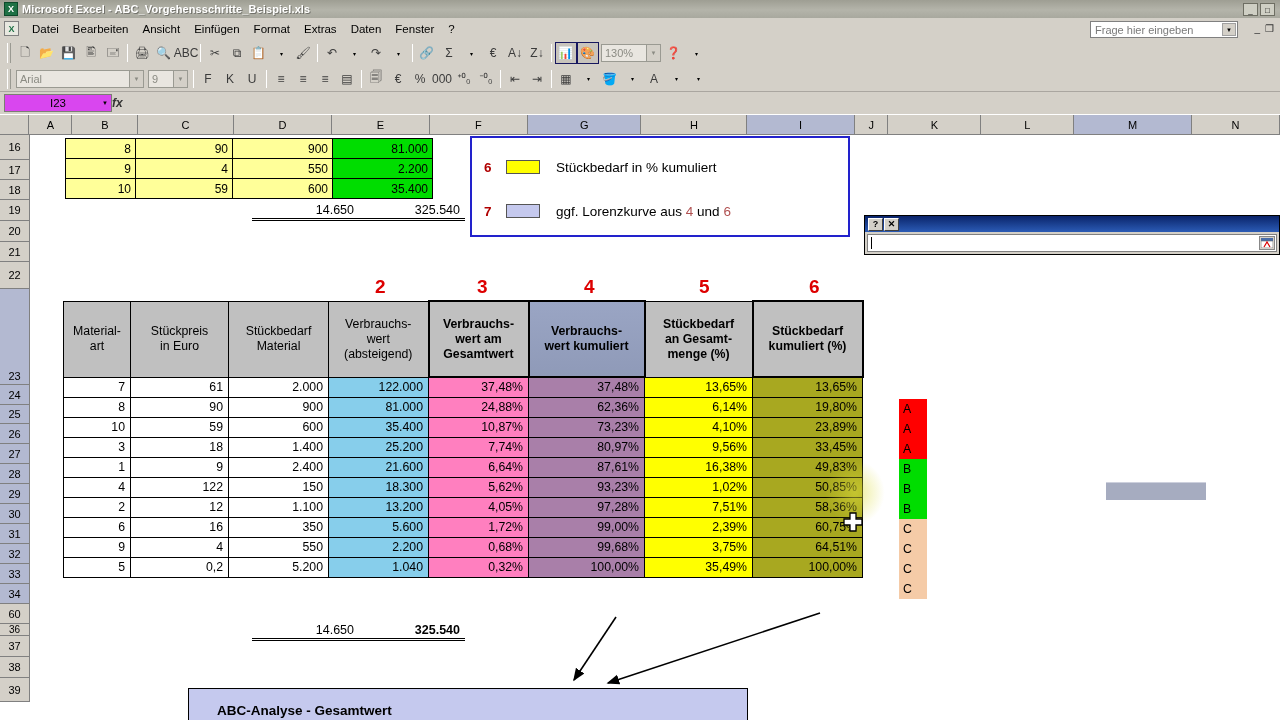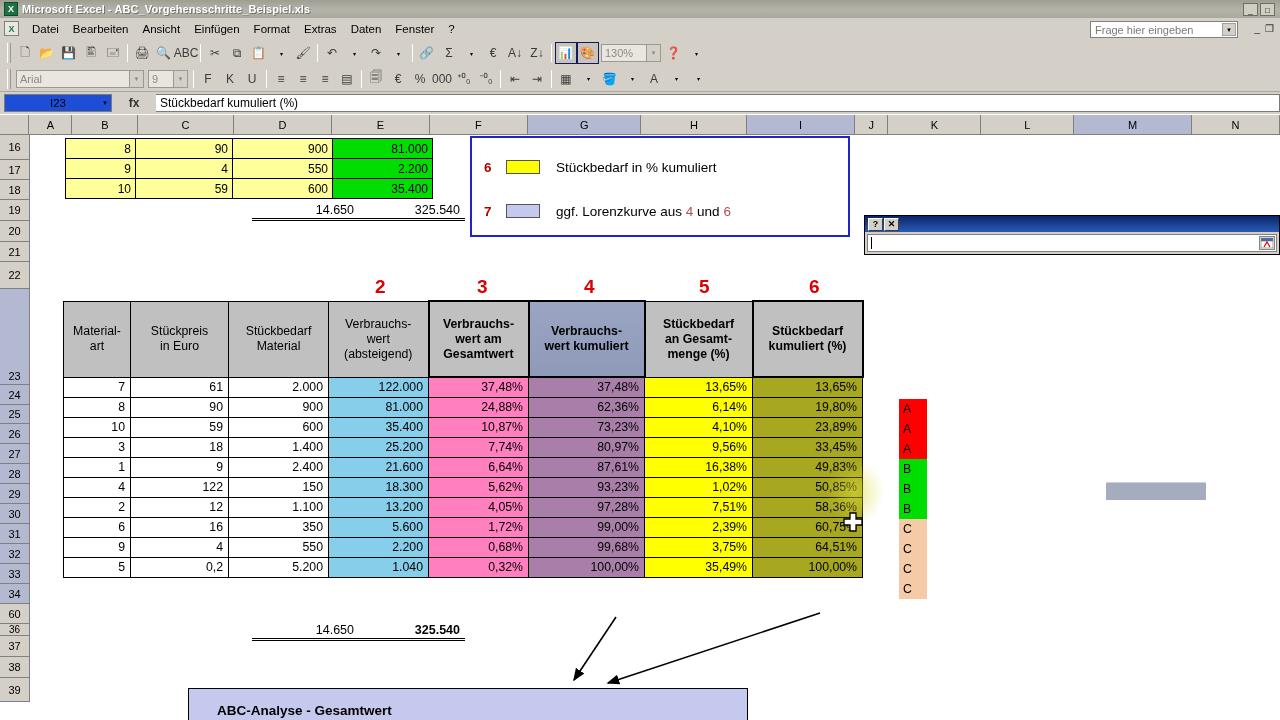--- a/index.html
+++ b/index.html
@@ -84,25 +84,25 @@
   .fontcombo{width:128px;text-align:right;}
   .sizecombo{width:40px;}
   .smallarrow{font-size:6px;color:#000;margin-left:1px;}
 
   
   .formulabar{
     position:absolute;left:0;top:92px;width:1280px;height:22px;background:#d4d0c8;
     display:flex;align-items:center;
   }
   .namebox{
-    width:108px;height:18px;margin-left:4px;background:#1d4ed8;border:1px solid #7c7c74;
+    width:108px;height:18px;margin-left:4px;background:#d946ef;border:1px solid #7c7c74;
     display:flex;align-items:center;justify-content:center;font-size:11.5px;position:relative;
   }
   .namebox .nb-arrow{position:absolute;right:3px;font-size:6px;}
-  .fx{width:44px;text-align:center;font-size:12px;font-weight:bold;color:#333;}
+  .fx{width:44px;font-size:12px;font-style:italic;font-weight:bold;color:#333;}
   .fmlinput{
     flex:1;height:18px;background:#fff;border:1px solid #7c7c74;border-left:none;
     display:flex;align-items:center;padding-left:4px;font-size:12px;margin-right:0;
   }
 
   
   .colhdr{
     position:absolute;left:0;top:115px;height:20px;width:1280px;
     display:flex;background:#d4d0c8;border-bottom:1px solid #808080;
   }
@@ -368,23 +368,20 @@
         <span class="smallarrow">▾</span>
       </div>
   </div>
 
   <div class="formulabar">
     <div class="namebox">
       <span>I23</span>
       <span class="nb-arrow">▼</span>
     </div>
     <div class="fx">fx</div>
-    <div class="fmlinput">
-      <span>Stückbedarf kumuliert (%)</span>
-    </div>
   </div>
 
   <div class="colhdr">
     <div class="corner"></div>
     <div class="ch" style="width:44px">A</div>
     <div class="ch" style="width:67px">B</div>
     <div class="ch" style="width:98px">C</div>
     <div class="ch" style="width:100px">D</div>
     <div class="ch" style="width:100px">E</div>
     <div class="ch" style="width:100px">F</div>

